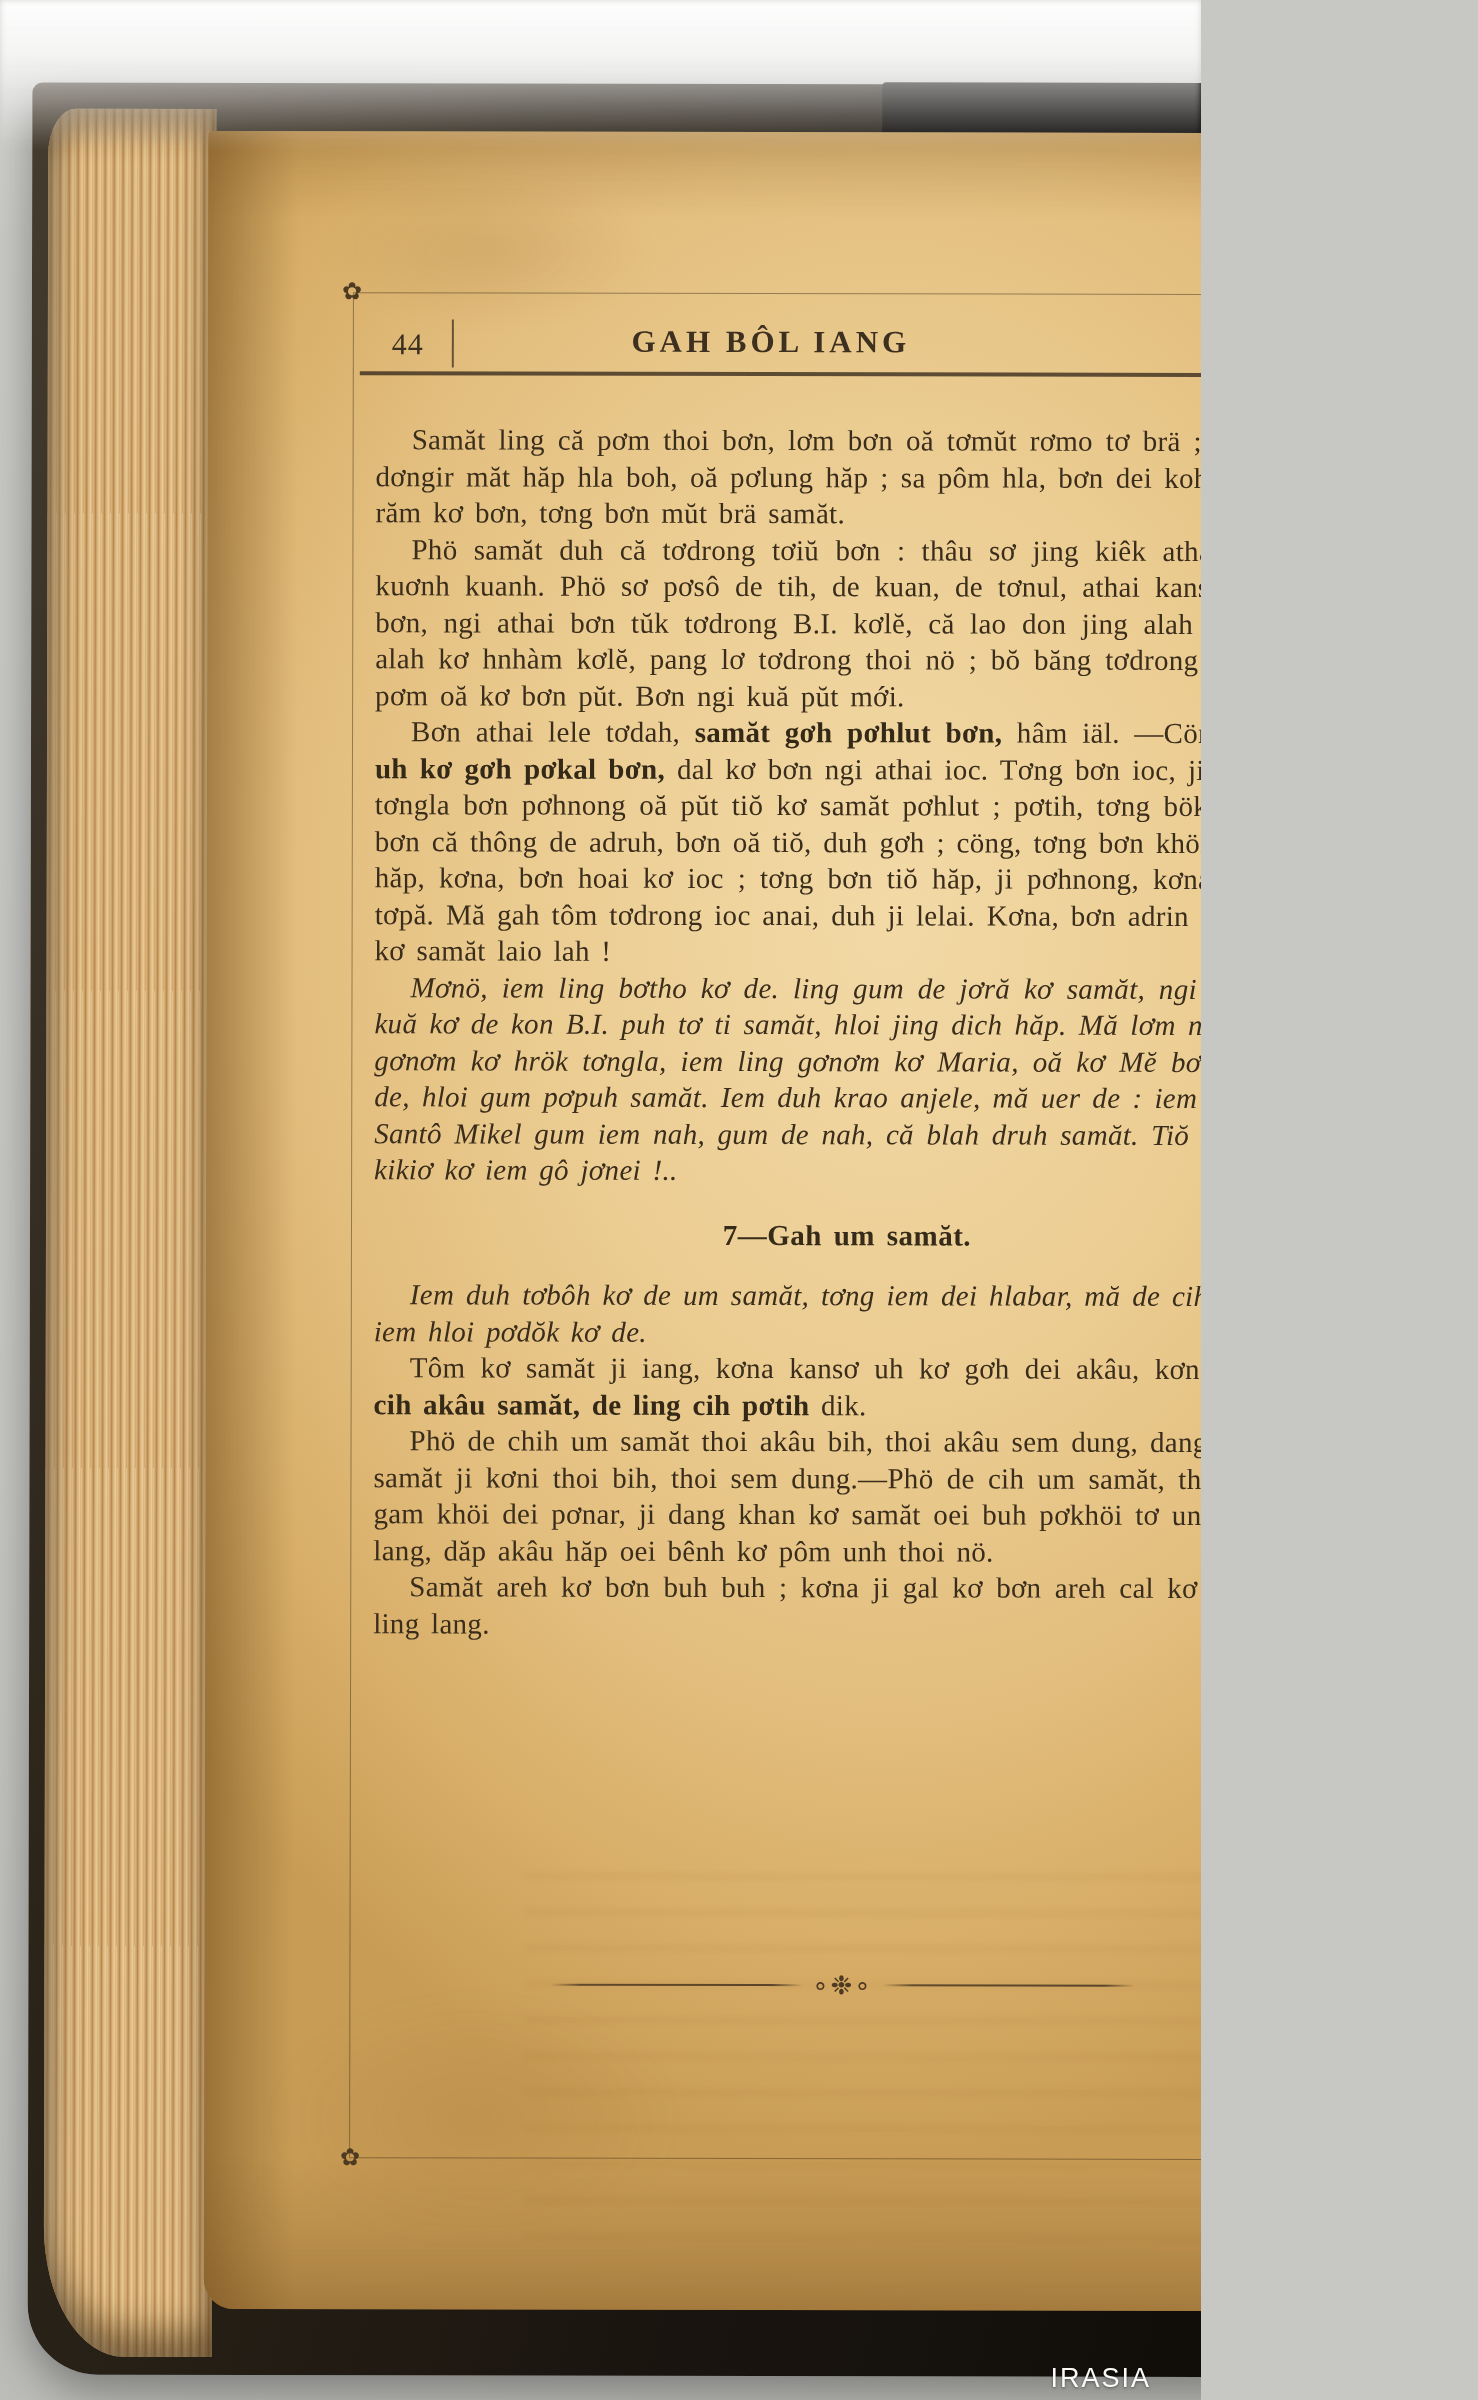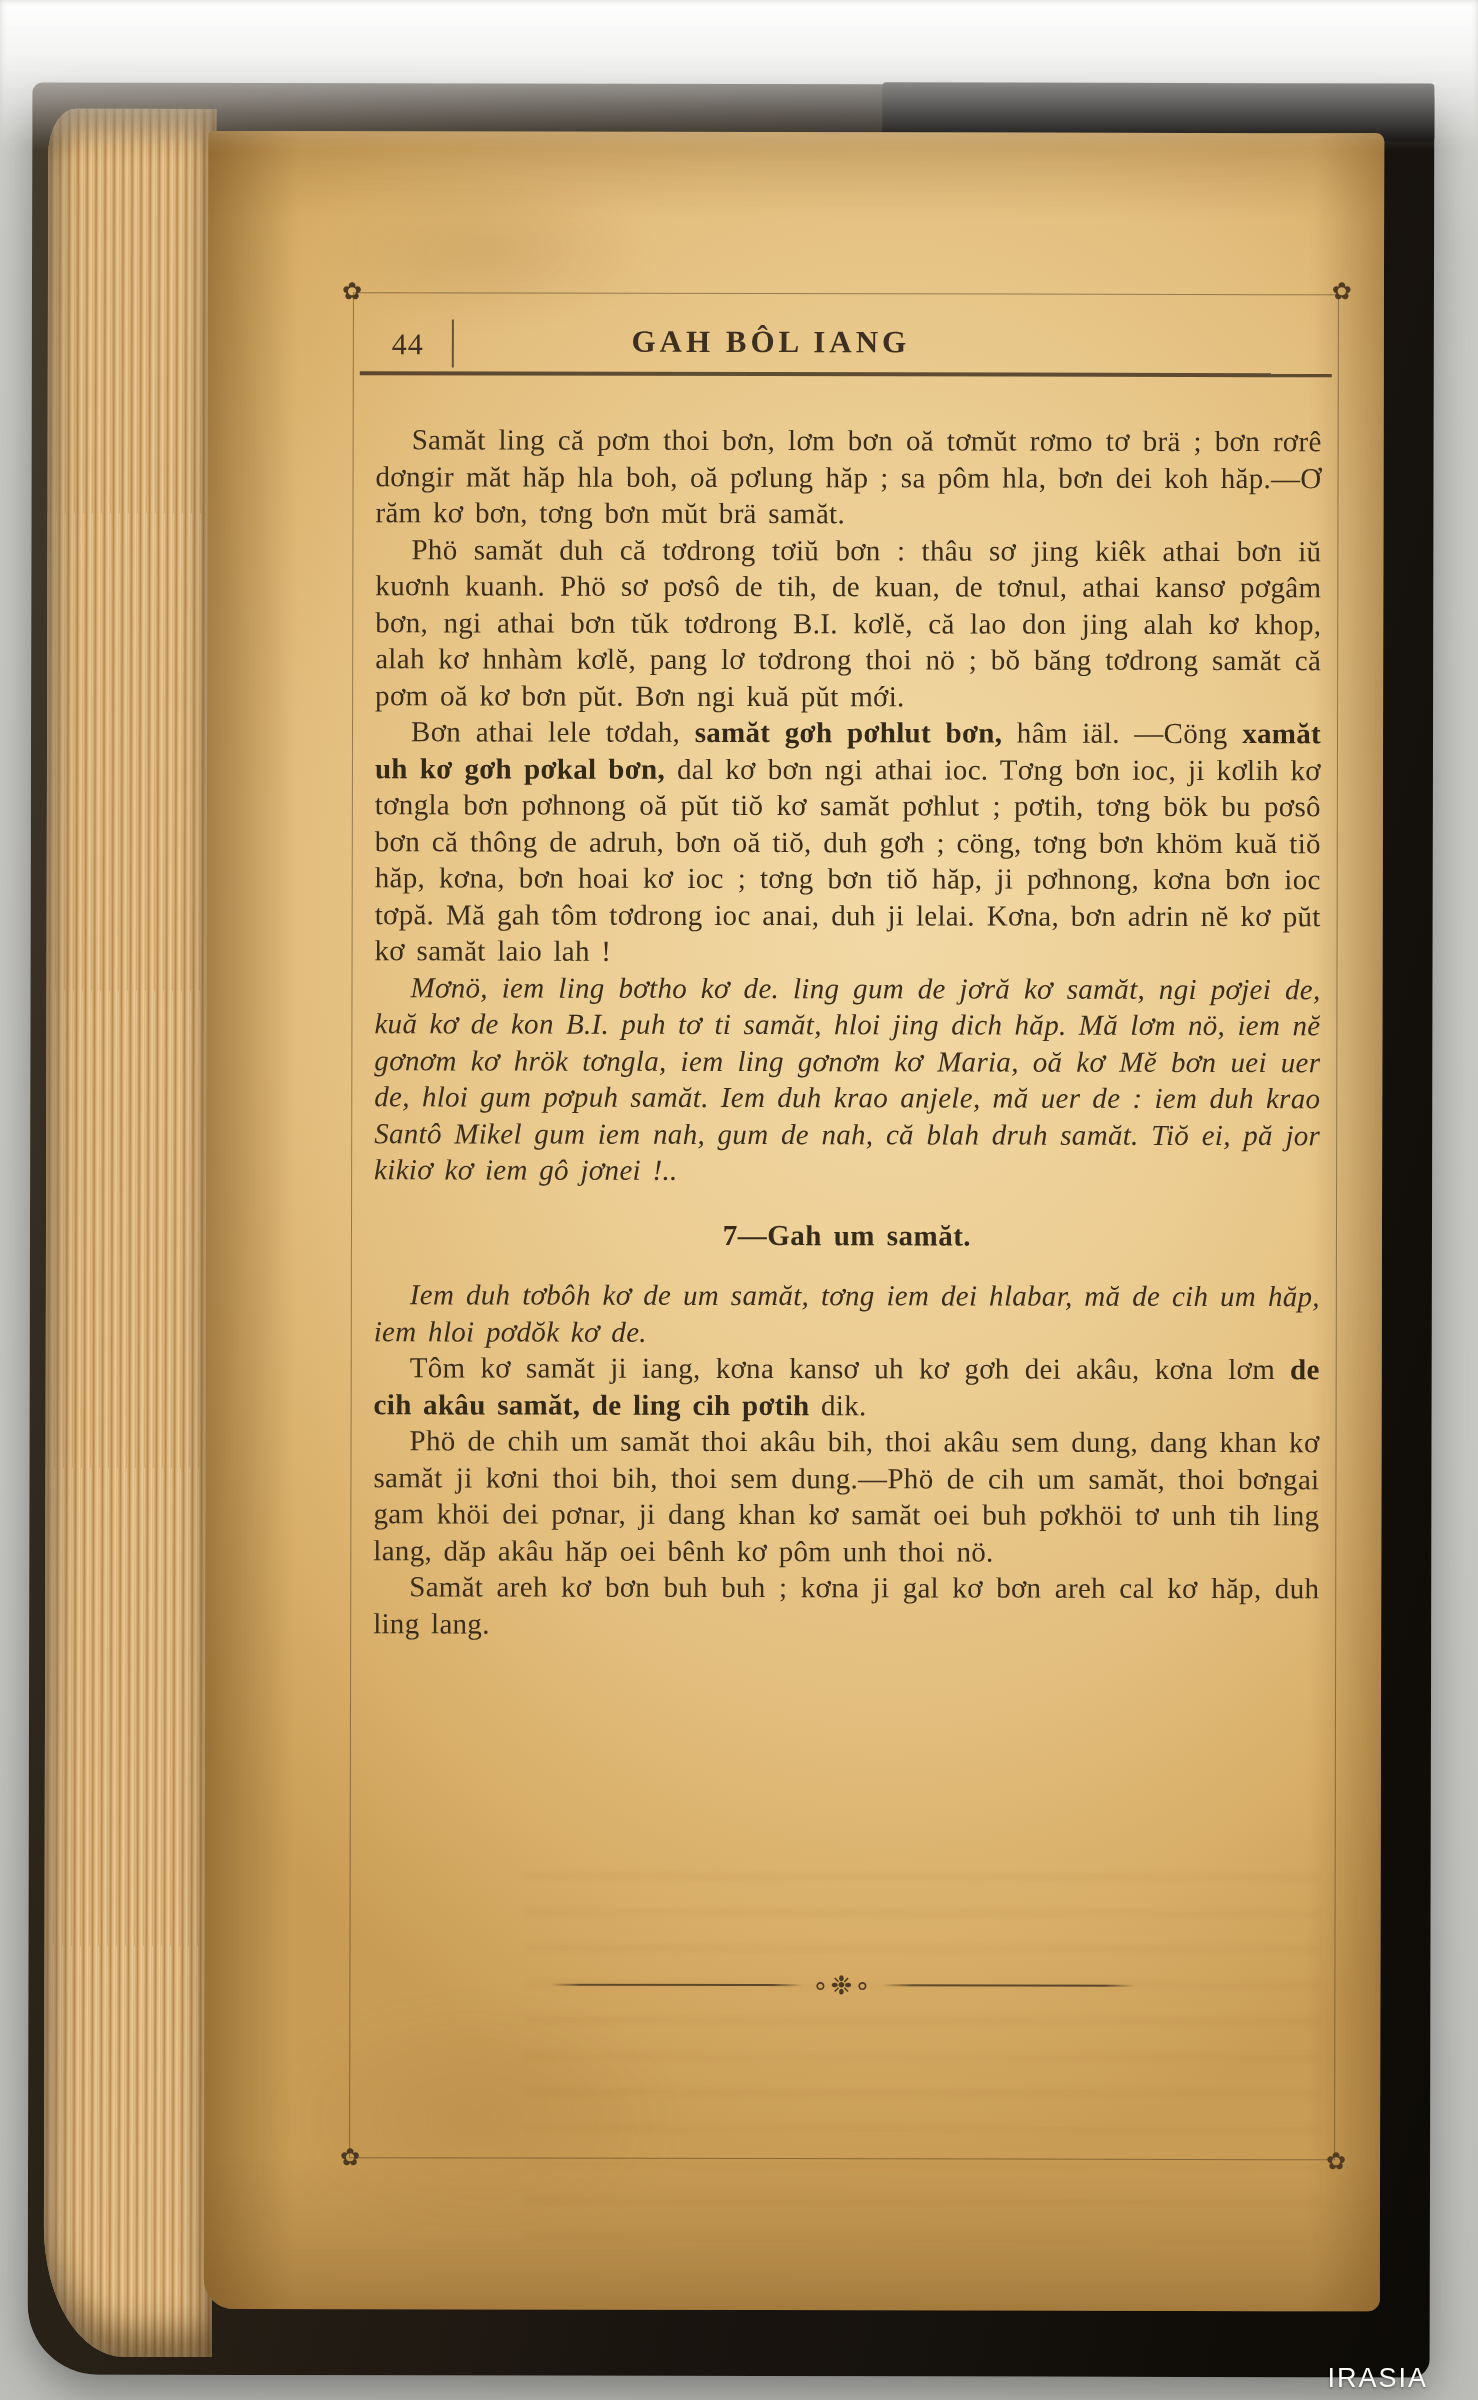--- a/index.html
+++ b/index.html
@@ -3,21 +3,21 @@
 <meta charset="utf-8">
 <style>
   * { margin:0; padding:0; box-sizing:border-box; }
   html,body { width:1478px; height:2400px; }
   body {
     background:#c7c8c4;
     font-family:"Liberation Serif","DejaVu Serif",serif;
     overflow:hidden;
   }
   .scene {
-    position:relative; width:1478px; height:2400px; overflow:hidden;
+    position:relative; width:1201px; height:2400px; overflow:hidden;
     background:linear-gradient(180deg,#d6d7d3 0%,#cacbc7 10%,#c7c8c4 60%,#bcbdb9 100%);
   }
   .top-glow {
     position:absolute; top:0; left:0; right:0; height:150px; z-index:9;
     background:linear-gradient(180deg,rgba(255,255,255,.97) 0%,rgba(255,255,255,.75) 35%,rgba(255,255,255,0) 100%);
     filter:blur(3px); pointer-events:none;
   }
   .book {
     position:absolute; left:30px; top:84px; width:1402px; height:2292px;
     background:linear-gradient(105deg,#453c30 0%,#2b2419 25%,#1a150f 60%,#0d0b07 100%);

